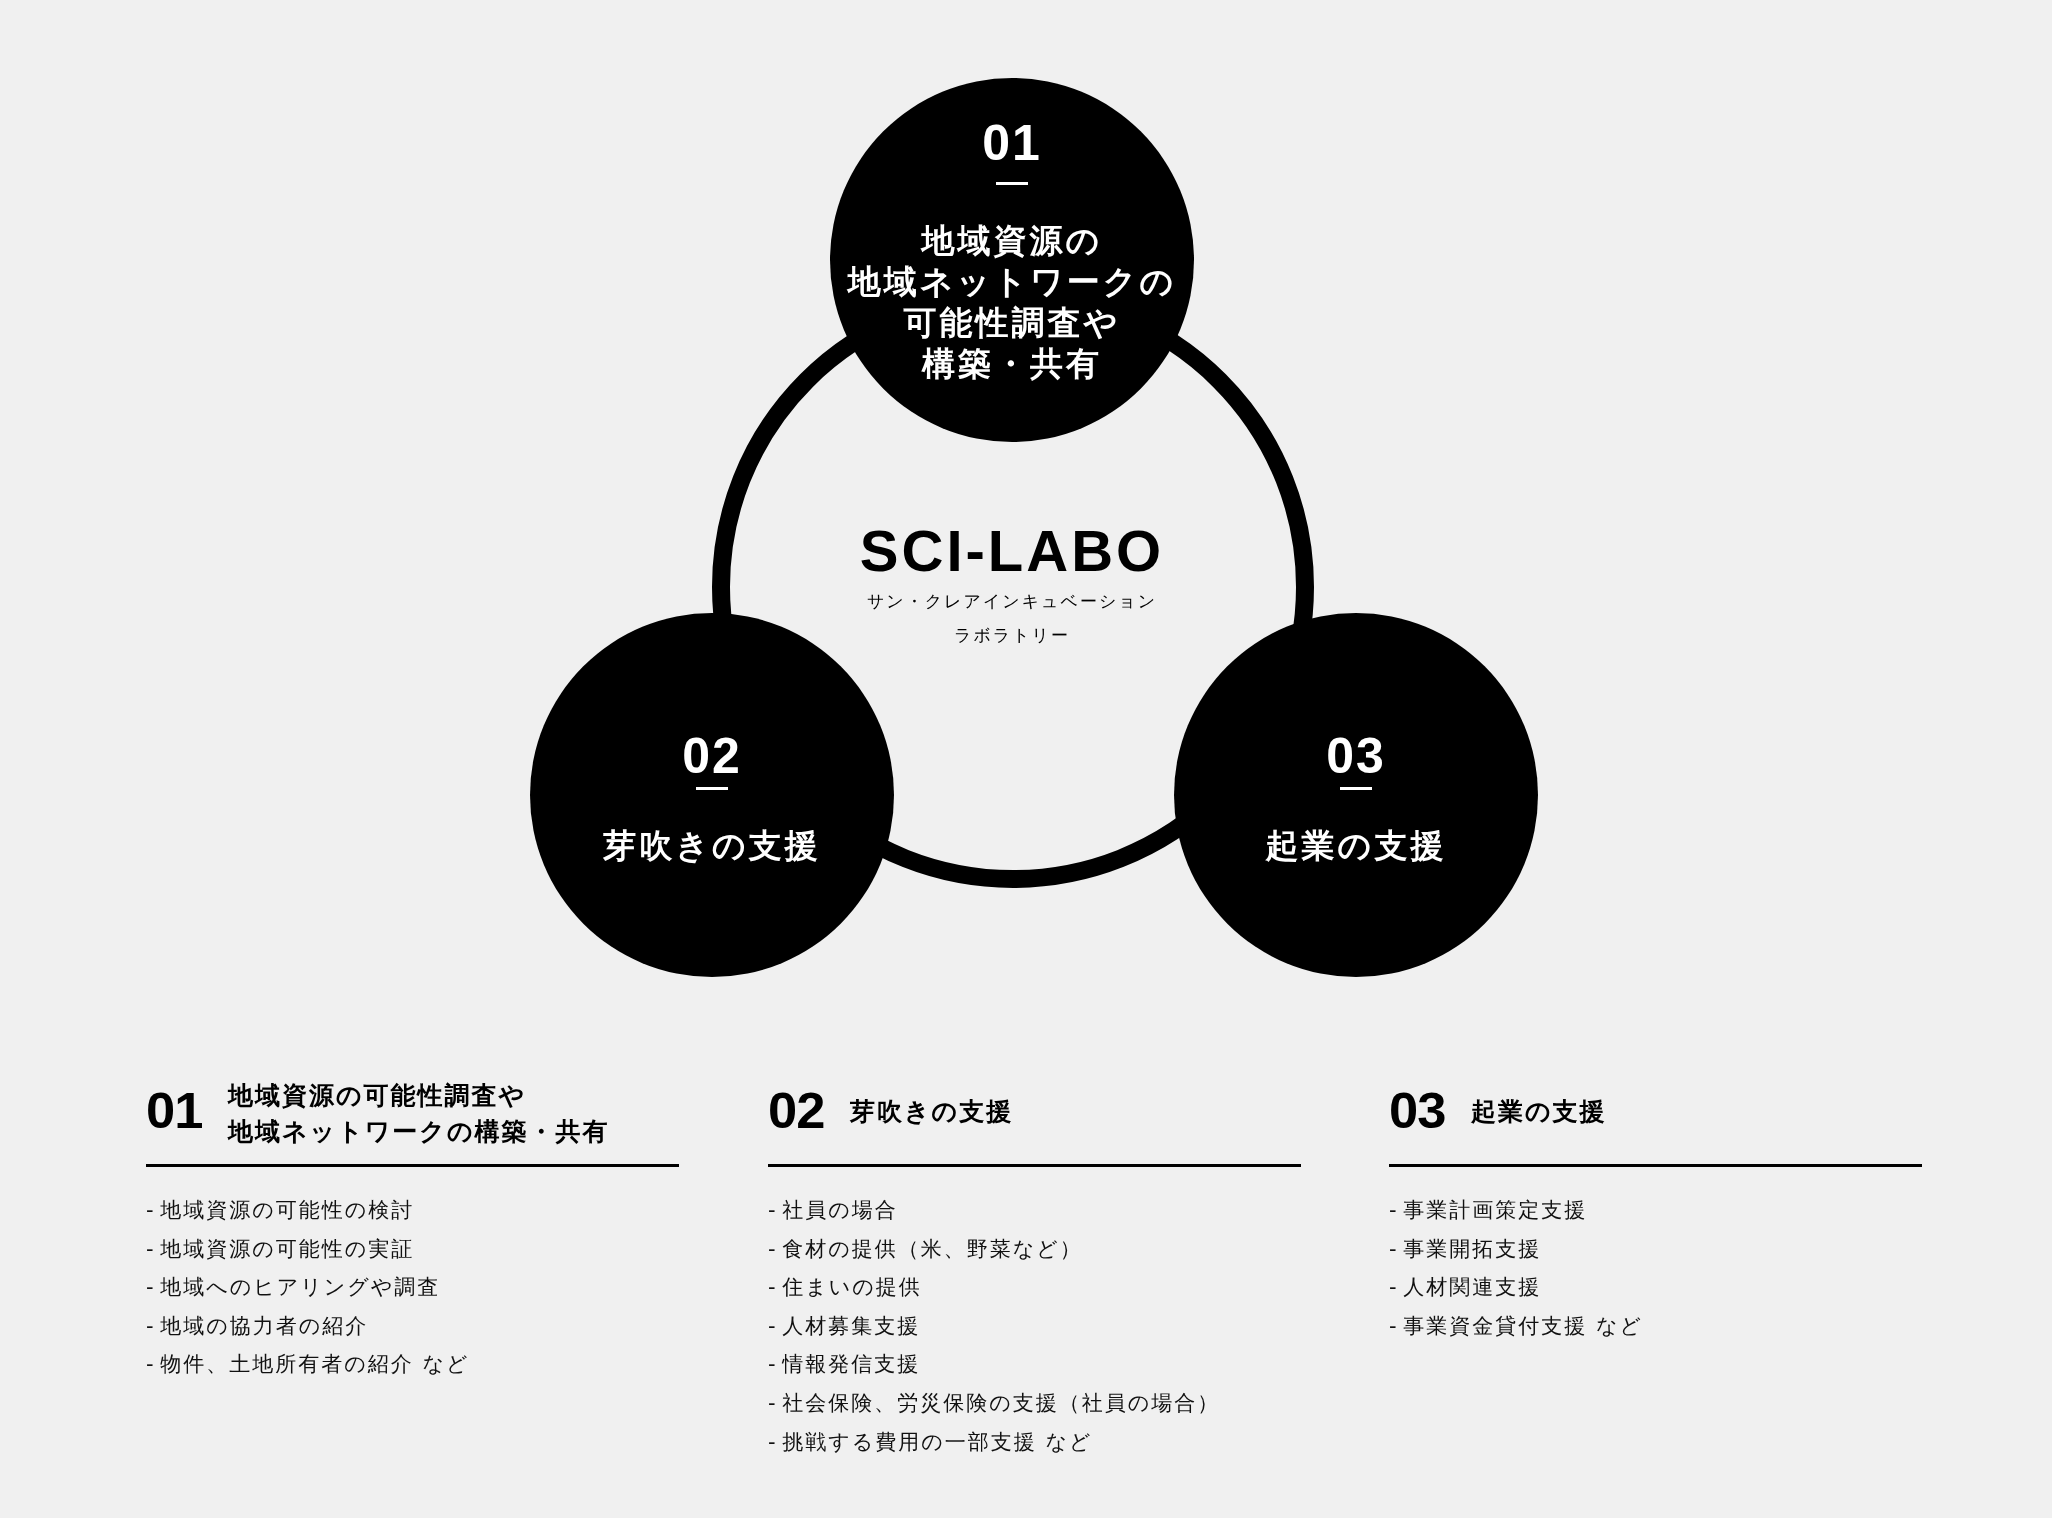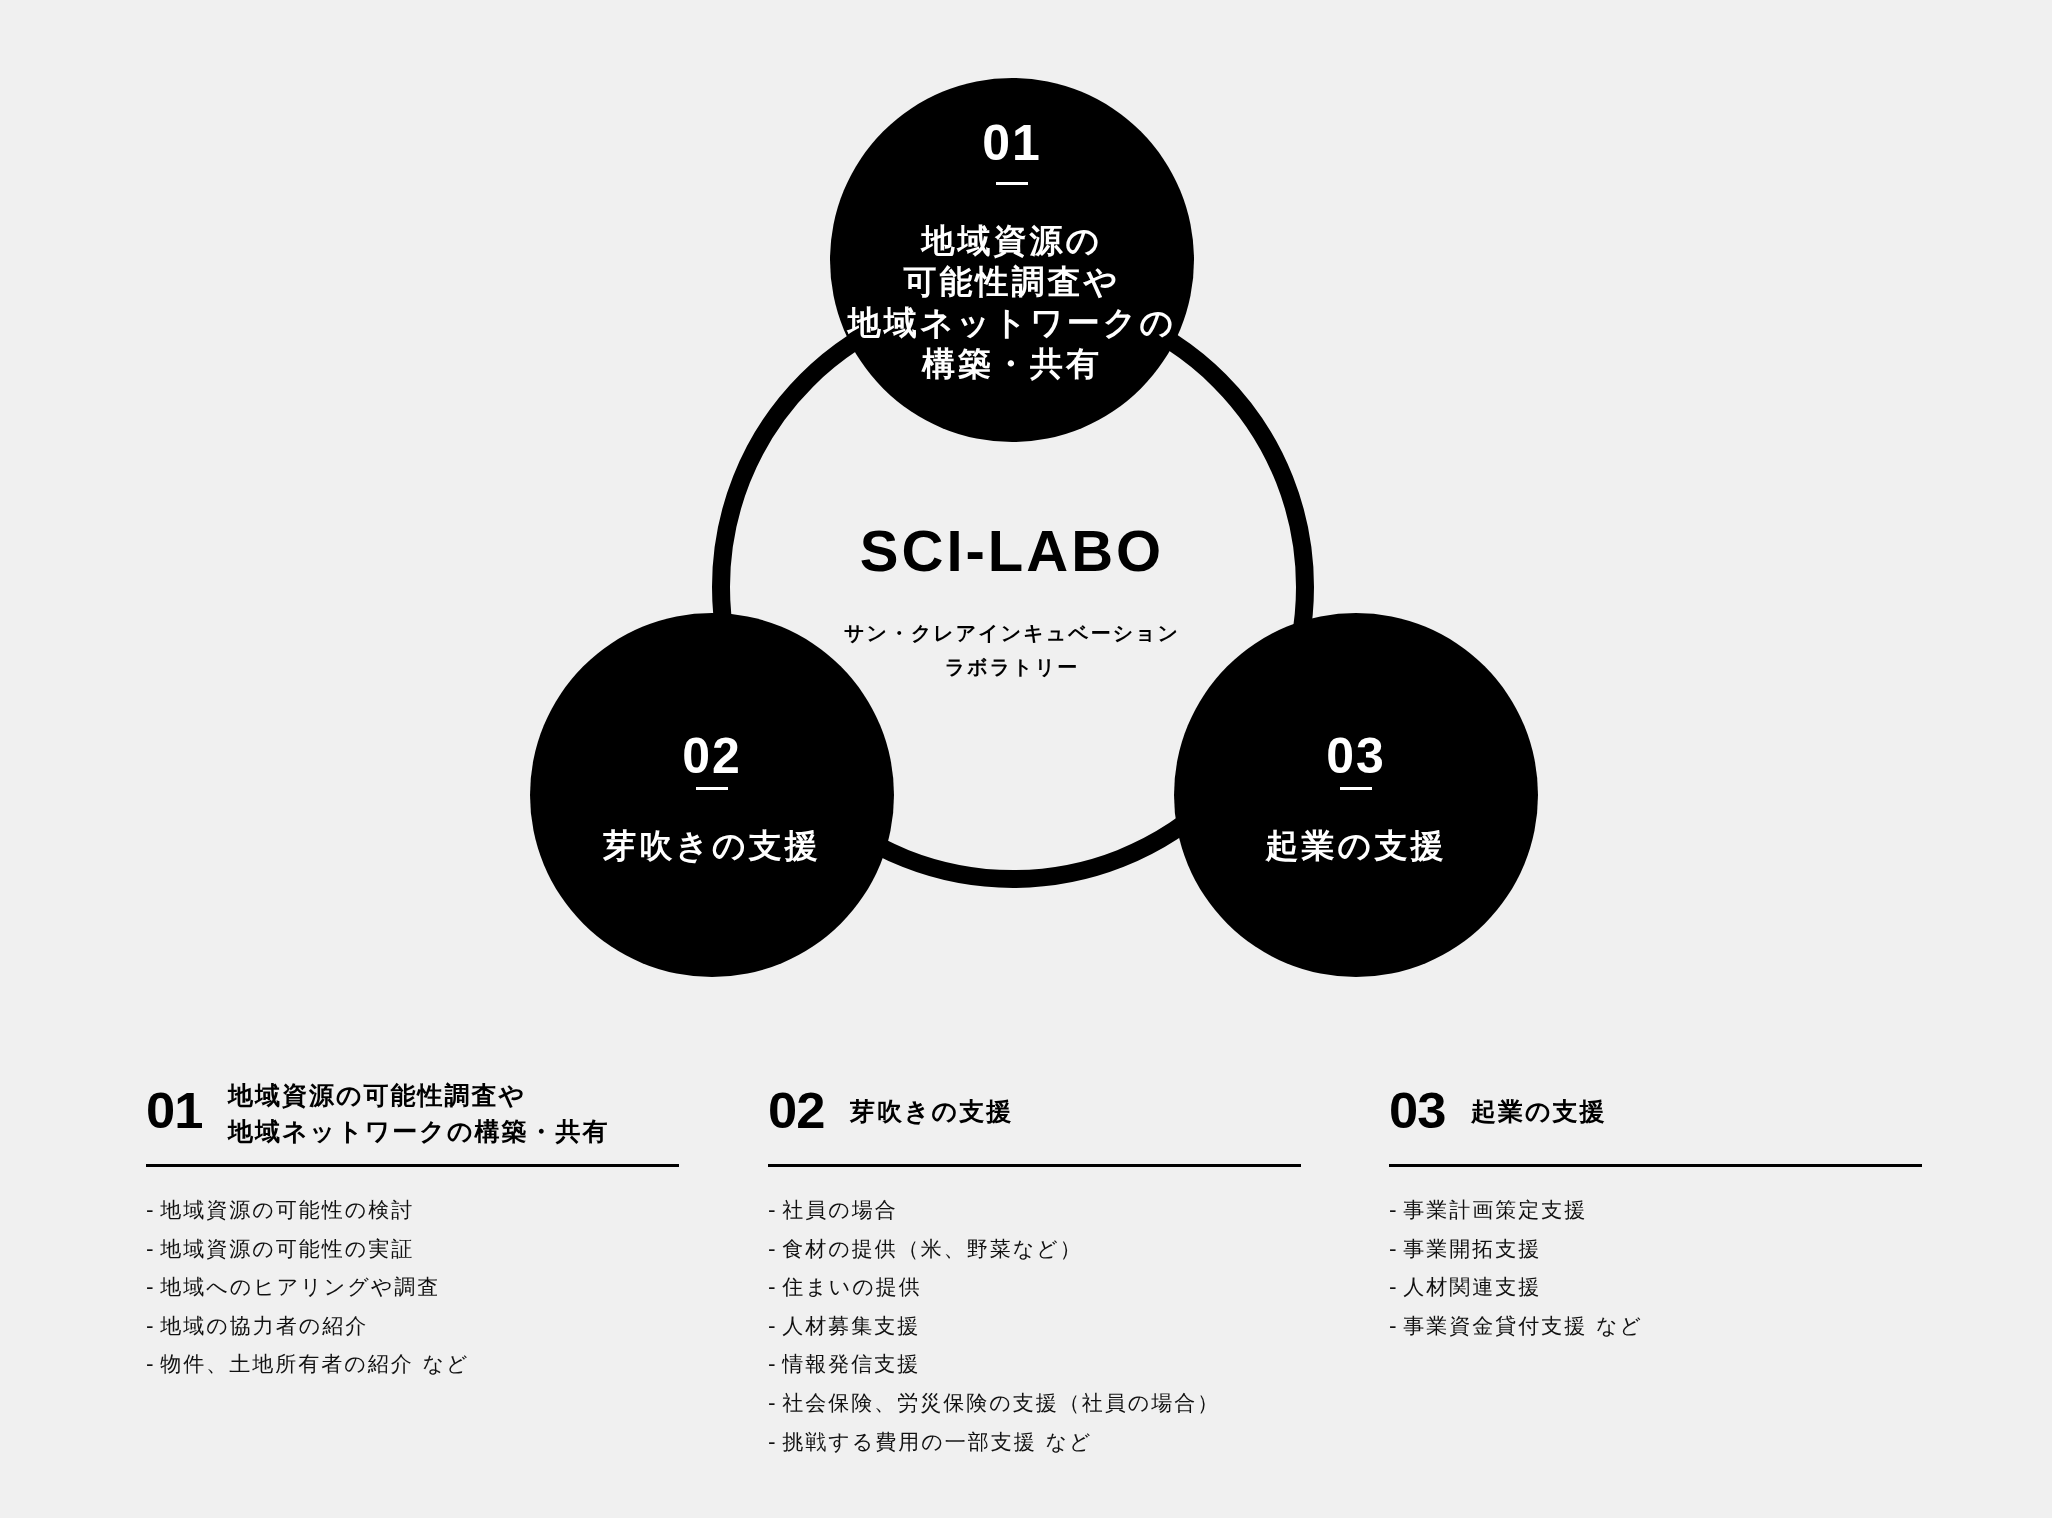--- a/index.html
+++ b/index.html
@@ -67,23 +67,23 @@
     text-align: center;
   }
   .center-title {
     font-family: "Liberation Sans", "DejaVu Sans", sans-serif;
     font-weight: 700;
     font-size: 58px;
     letter-spacing: 3px;
     line-height: 1;
   }
   .center-sub {
-    margin-top: 36px;
-    font-weight: 700;
-    font-size: 20px;
+    margin-top: 4px;
+    font-weight: 400;
+    font-size: 17px;
     line-height: 34px;
     letter-spacing: 2px;
   }
   .col {
     position: absolute;
     top: 1076px;
     width: 533px;
   }
   .col-head {
     position: relative;
@@ -144,22 +144,22 @@
       <div>サン・クレアインキュベーション</div>
       <div>ラボラトリー</div>
     </div>
   </div>
 
   <div class="node" style="left:830px; top:78px;">
     <div class="node-num" style="top:40px;">01</div>
     <div class="node-dash" style="top:104px;"></div>
     <div class="node-label" style="top:142px;">
       <div>地域資源の</div>
+      <div>地域ネットワークの</div>
       <div>可能性調査や</div>
-      <div>地域ネットワークの</div>
       <div>構築・共有</div>
     </div>
   </div>
 
   <div class="node" style="left:530px; top:613px;">
     <div class="node-num" style="top:118px;">02</div>
     <div class="node-dash" style="top:174px;"></div>
     <div class="node-label" style="top:212px;">
       <div>芽吹きの支援</div>
     </div>

